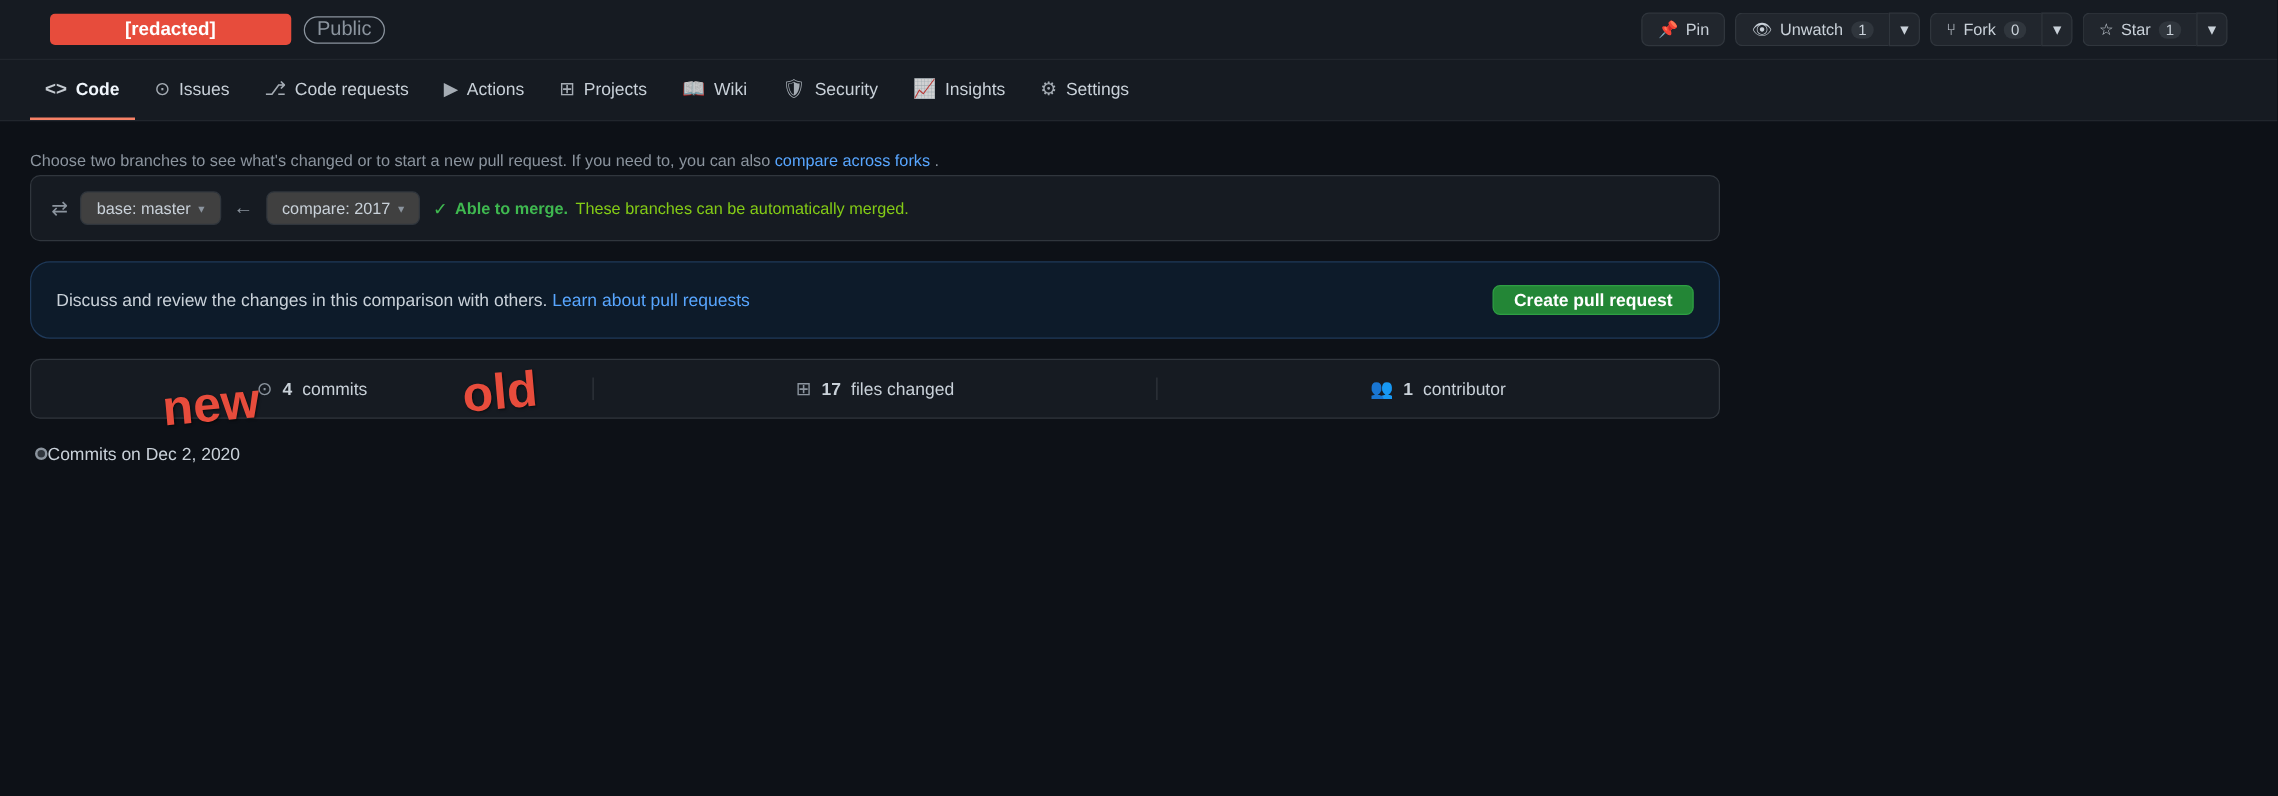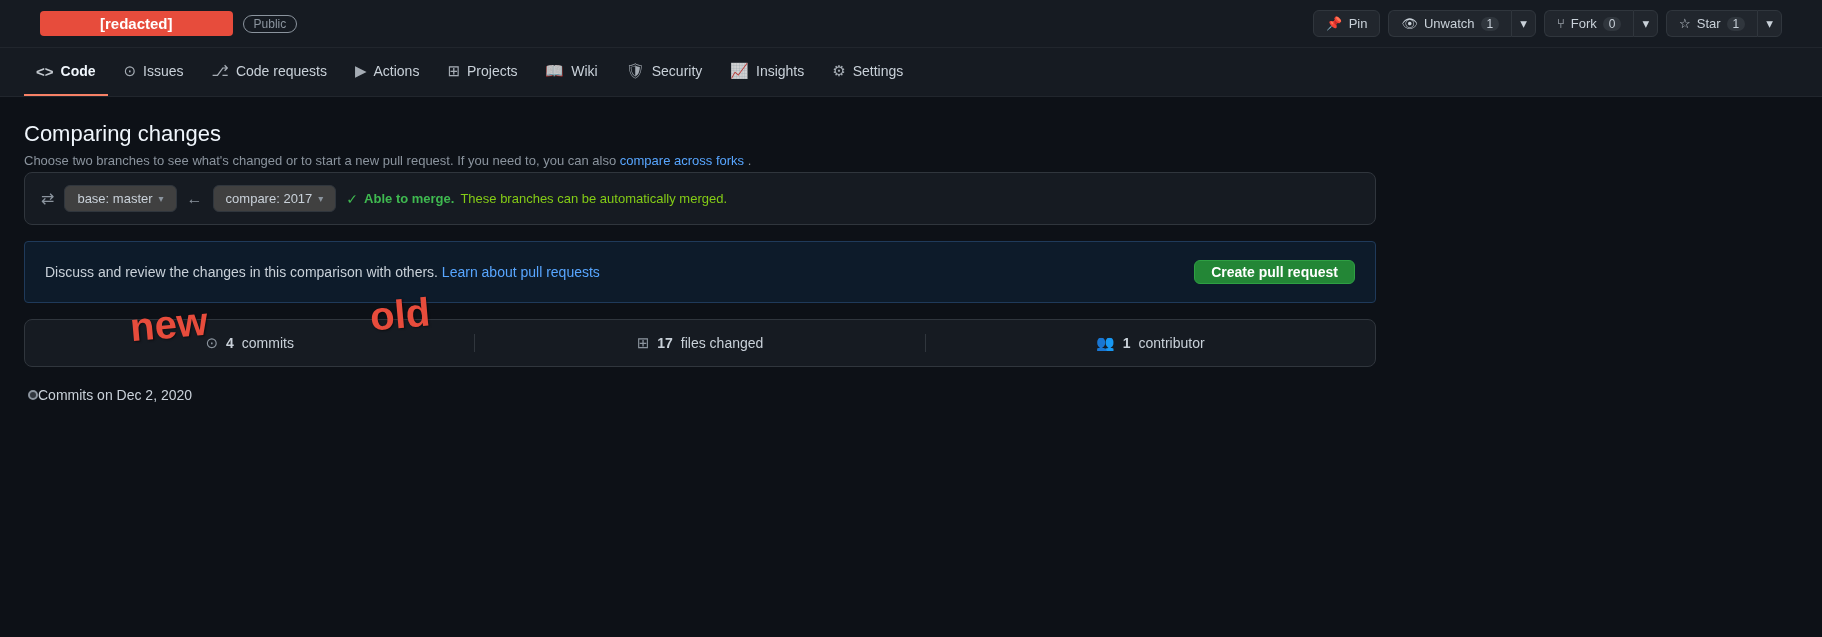--- a/index.html
+++ b/index.html
@@ -25,21 +25,21 @@
       border-radius: 4px;
       font-size: 15px;
       font-weight: 600;
       margin-right: 10px;
     }
     .public-badge {
       border: 1px solid #8b949e;
       color: #8b949e;
       border-radius: 20px;
       padding: 1px 10px;
-      font-size: 12px;
+      font-size: 16px;
       font-weight: 500;
     }
     .top-actions {
       margin-left: auto;
       display: flex;
       gap: 8px;
       align-items: center;
     }
     .top-btn {
       display: flex;
@@ -181,21 +181,21 @@
       color: #84cc16;
     }
 
     
     .info-banner {
       display: flex;
       align-items: center;
       justify-content: space-between;
       background: #0d1b2a;
       border: 1px solid #1f3a5a;
-      border-radius: 4px;
+      border-radius: 16px;
       padding: 18px 20px;
       margin-bottom: 16px;
     }
     .info-banner-text {
       font-size: 14px;
       color: #c9d1d9;
     }
     .info-banner-text a {
       color: #58a6ff;
       text-decoration: none;
@@ -384,21 +384,20 @@
   <div class="annotation-new">new</div>
   <div class="annotation-old">old</div>
 
   <svg class="red-arrow" viewBox="0 0 80 80" xmlns="http://www.w3.org/2000/svg">
     <line x1="10" y1="10" x2="60" y2="65" stroke="#e74c3c" stroke-width="5" stroke-linecap="round"></line>
     <polygon points="50,70 75,55 65,75" fill="#e74c3c"></polygon>
   </svg>
 
   <div class="main-content">
 
-    <h1 class="comparing-title">Comparing changes</h1>
     <p class="comparing-subtitle">
       <span>Choose two branches to see what's changed or to start a new pull request. If you need to, you can also </span>
       <a href="#">compare across forks</a>
       <span>.</span>
     </p>
 
     <div class="branch-bar">
       <span class="branch-icon">⇄</span>
       <div class="branch-select">
         <span>base: master</span>

